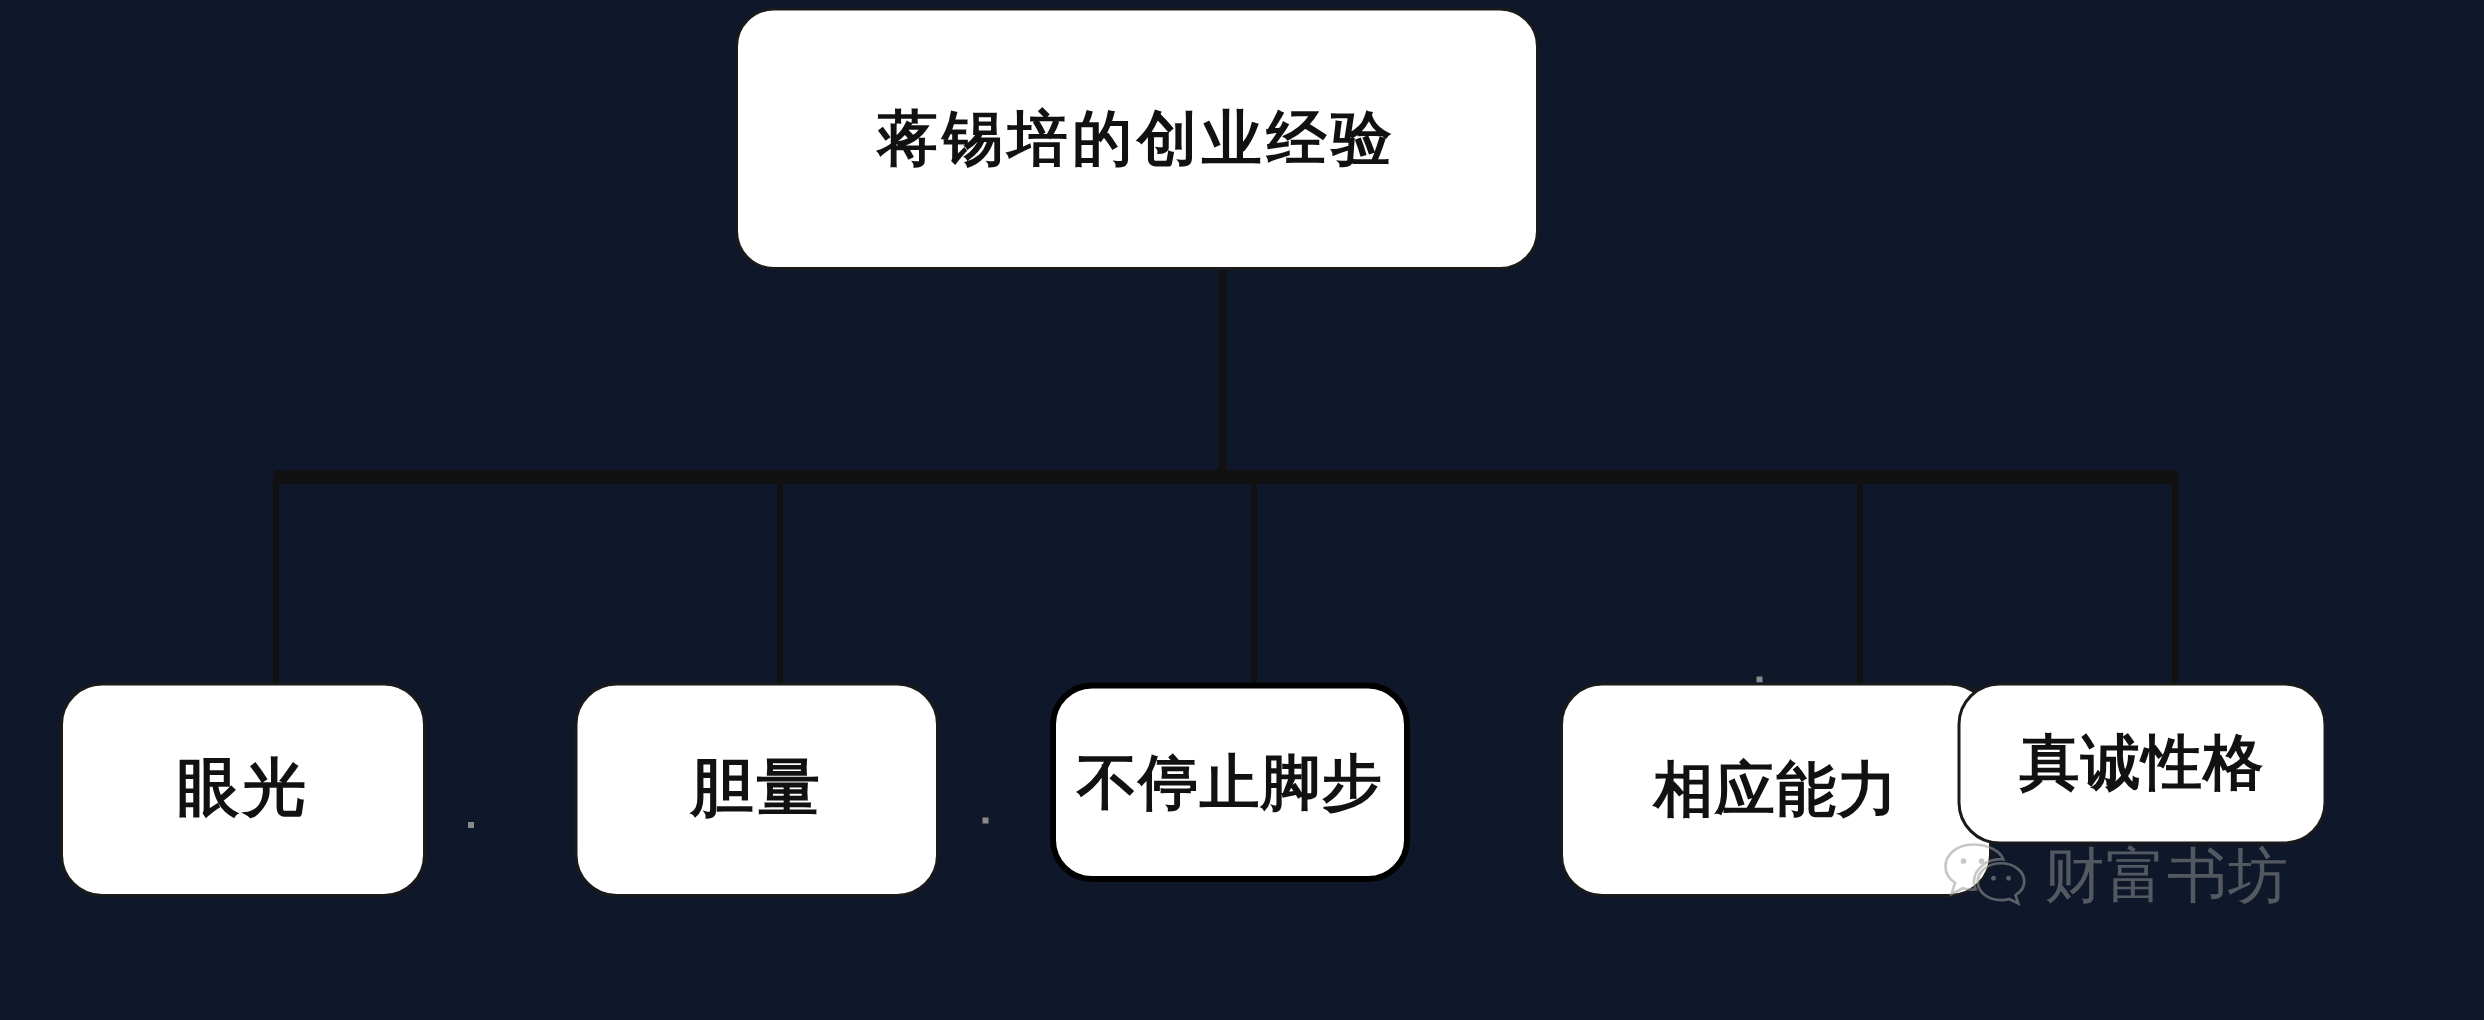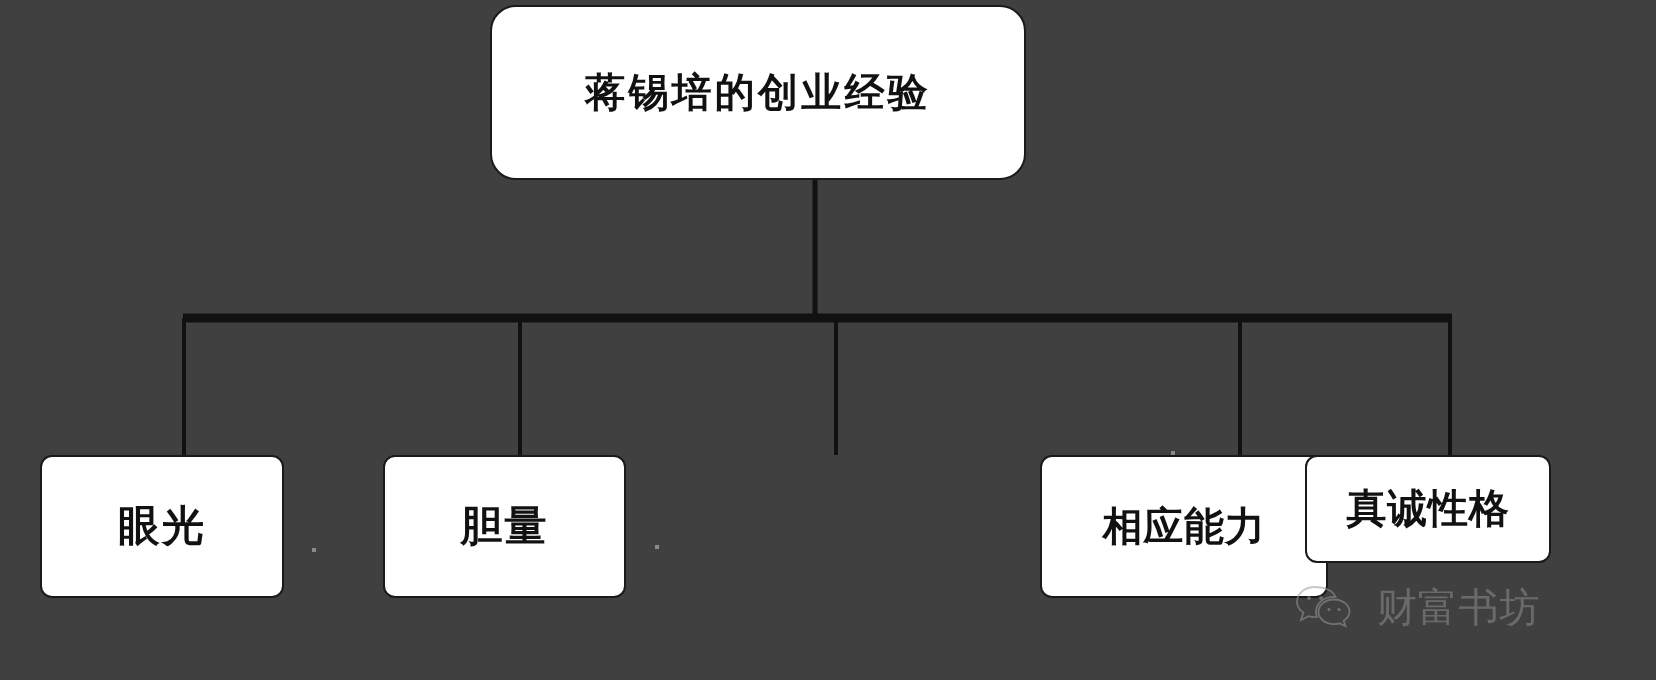--- a/index.html
+++ b/index.html
@@ -8,37 +8,37 @@
     padding: 0;
     background: #ffffff;
   }
   body {
     font-family: "Liberation Serif", "DejaVu Serif", serif;
   }
   #canvas {
     position: relative;
     width: 1656px;
     height: 680px;
-    background: #404040;
+    background: #0f172a;
     overflow: hidden;
   }
   #edges {
     position: absolute;
     left: 0;
     top: 0;
     width: 1656px;
     height: 680px;
     pointer-events: none;
   }
   .node {
     position: absolute;
     box-sizing: border-box;
     background: #ffffff;
     border: 2px solid #1a1a1a;
-    border-radius: 12px;
+    border-radius: 28px;
     display: flex;
     align-items: center;
     justify-content: center;
     z-index: 3;
   }
   .node.root {
     border-radius: 26px;
     border-width: 2px;
   }
   .node.emphasis {
@@ -64,26 +64,26 @@
   }
   .leaf.wide .node-label {
     font-size: 40px;
     letter-spacing: 0.02em;
   }
 
   
   #watermark {
     position: absolute;
     left: 1295px;
-    top: 576px;
+    top: 552px;
     width: 250px;
     height: 62px;
     display: flex;
     align-items: center;
-    gap: 26px;
+    gap: 12px;
     z-index: 4;
     opacity: 0.55;
   }
   #watermark .wm-text {
     font-family: "Liberation Serif", "DejaVu Serif", serif;
     font-size: 40px;
     font-weight: 400;
     color: #8e8e8e;
     letter-spacing: 0.02em;
     -webkit-text-stroke: 0px;
@@ -128,20 +128,23 @@
   </div>
 
   <div class="node leaf" style="left:40px; top:455px; width:244px; height:143px;">
     <span class="node-label">眼光</span>
   </div>
 
   <div class="node leaf" style="left:383px; top:455px; width:243px; height:143px;">
     <span class="node-label">胆量</span>
   </div>
 
+  <div class="node leaf wide emphasis" style="left:700px; top:455px; width:240px; height:133px;">
+    <span class="node-label">不停止脚步</span>
+  </div>
 
   <div class="node leaf wide" style="left:1040px; top:455px; width:288px; height:143px;">
     <span class="node-label">相应能力</span>
   </div>
 
   <div class="node leaf wide" style="left:1305px; top:455px; width:246px; height:108px;">
     <span class="node-label">真诚性格</span>
   </div>
 
   <div id="watermark">

